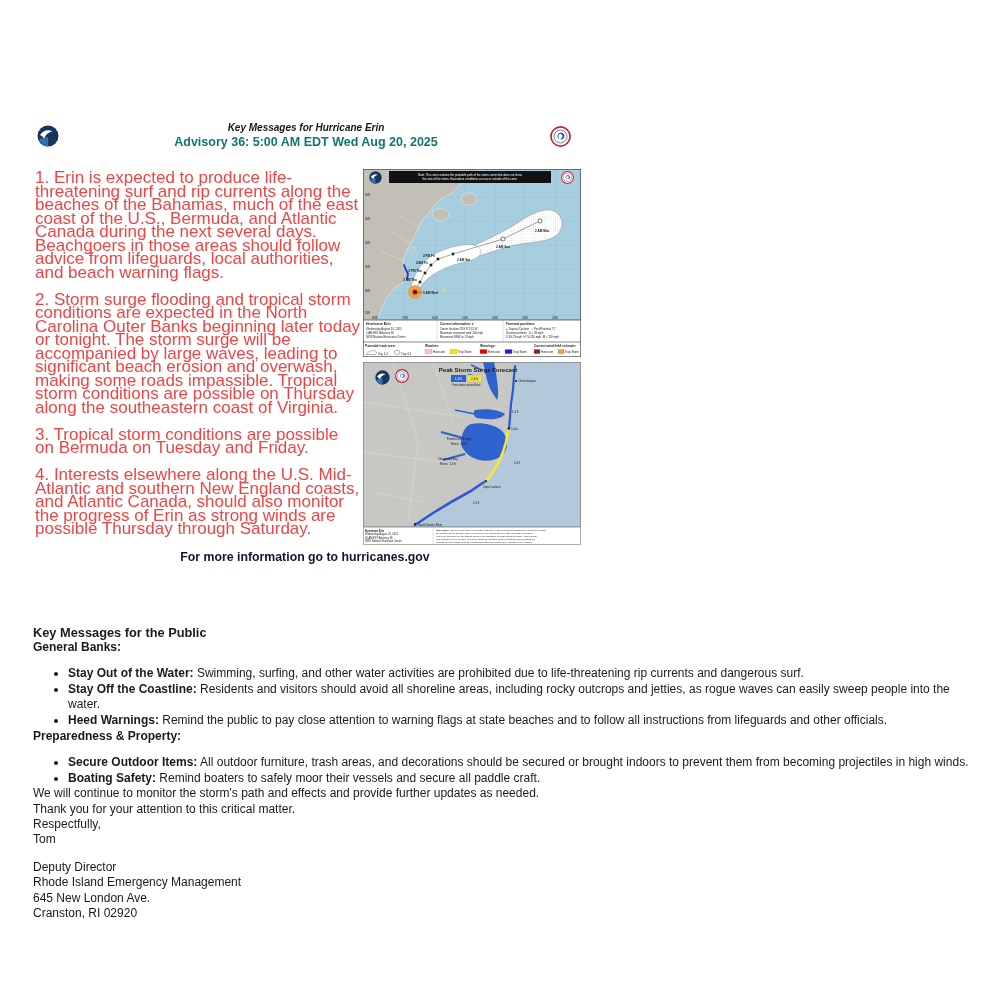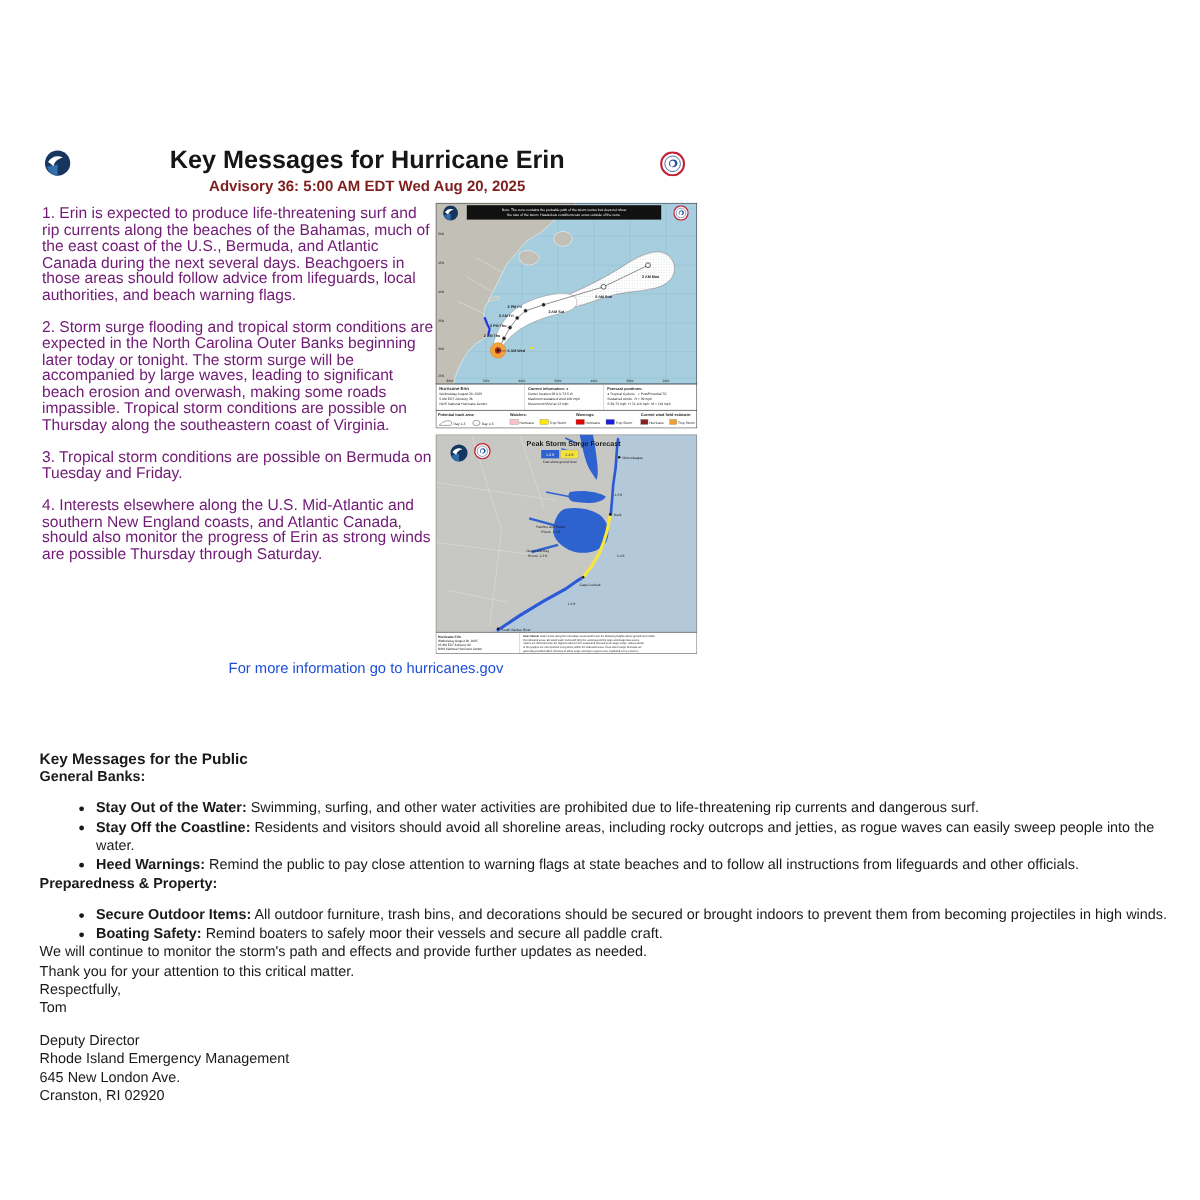--- a/index.html
+++ b/index.html
@@ -1,38 +1,38 @@
 <!DOCTYPE html>
 <html><head>
 <meta charset="utf-8">
 <style>
   html,body{margin:0;padding:0;background:#fff;}
   body{width:1000px;height:1000px;position:relative;font-family:"Liberation Sans",sans-serif;color:#1b1b1b;}
   .abs{position:absolute;}
   
   .title-wrap{left:80px;top:122px;width:452px;text-align:center;}
-  .title-wrap h1{margin:0;font-size:21px;font-weight:bold;color:#161616;}
-  .title-wrap h2{margin:2px 0 0 0;font-size:12.5px;font-weight:bold;color:#7f1d1d;}
-  
-  .left-col{left:35px;top:171px;width:326px;font-size:13px;line-height:13.5px;color:#701a75;}
+  .title-wrap h1{margin:0;font-size:10px;font-weight:bold;color:#161616;font-style:italic;}
+  .title-wrap h2{margin:2px 0 0 0;font-size:12.5px;font-weight:bold;color:#0f766e;}
+  
+  .left-col{left:35px;top:171px;width:326px;font-size:17px;line-height:13.5px;color:#ef4444;}
   .left-col p{margin:0 0 13.5px 0;}
   
   .map{display:block;}
   svg text{fill:#1a1a1a;font-family:"Liberation Sans",sans-serif;}
   .b{font-weight:bold}.mid{text-anchor:middle}.end{text-anchor:end}.wh{fill:#fff}
   .fs22{font-size:2.2px}.fs24{font-size:2.4px}.fs26{font-size:2.6px}.fs28{font-size:2.8px}
   .fs29{font-size:2.9px}.fs30{font-size:3px}.fs31{font-size:3.1px}.fs32{font-size:3.2px}.fs36{font-size:3.6px}.fs60{font-size:6px}
   
-  .more-info{left:20px;top:550px;width:570px;text-align:center;font-size:12.3px;font-weight:normal;color:#1d4ed8;}
+  .more-info{left:20px;top:550px;width:570px;text-align:center;font-size:12.3px;font-weight:bold;color:#0f172a;}
   
   .lower{left:33px;top:584px;width:952px;font-size:12px;line-height:15.2px;color:#1a1a1a;}
   .lower .h1{font-size:12.8px;font-weight:bold;margin-top:41px;}
   .lower .h2{font-weight:bold;}
   .lower ul{margin:11px 0 0 0;padding-left:31px;list-style:disc;}
-  .lower li{margin:0 0 .5px 16px;}
+  .lower li{margin:0 0 .5px 4px;}
   .lower .line{margin:0;}
   .sig{margin-top:13px;}
   .hidden-defs{position:absolute;width:0;height:0;overflow:hidden;}
 </style>
 </head>
 <body>
 
 <svg class="hidden-defs" aria-hidden="true">
   <defs>
     <symbol id="noaa" viewBox="0 0 22 22">
@@ -316,21 +316,21 @@
 <div class="abs lower">
   <div class="h1">Key Messages for the Public</div>
   <div class="h2">General Banks:</div>
   <ul>
     <li><b>Stay Out of the Water:</b> <span>Swimming, surfing, and other water activities are prohibited due to life-threatening rip currents and dangerous surf.</span></li>
     <li><b>Stay Off the Coastline:</b> <span>Residents and visitors should avoid all shoreline areas, including rocky outcrops and jetties, as rogue waves can easily sweep people into the water.</span></li>
     <li><b>Heed Warnings:</b> <span>Remind the public to pay close attention to warning flags at state beaches and to follow all instructions from lifeguards and other officials.</span></li>
   </ul>
   <div class="h2">Preparedness &amp; Property:</div>
   <ul>
-    <li><b>Secure Outdoor Items:</b> <span>All outdoor furniture, trash bins, and decorations should be secured or brought indoors to prevent them from becoming projectiles in high winds.</span></li>
+    <li><b>Secure Outdoor Items:</b> <span>All outdoor furniture, trash areas, and decorations should be secured or brought indoors to prevent them from becoming projectiles in high winds.</span></li>
     <li><b>Boating Safety:</b> <span>Remind boaters to safely moor their vessels and secure all paddle craft.</span></li>
   </ul>
   <div class="line">We will continue to monitor the storm's path and effects and provide further updates as needed.</div>
   <div class="line">Thank you for your attention to this critical matter.</div>
   <div class="line">Respectfully,</div>
   <div class="line">Tom</div>
   <div class="sig">
     <div class="line">Deputy Director</div>
     <div class="line">Rhode Island Emergency Management</div>
     <div class="line">645 New London Ave.</div>

